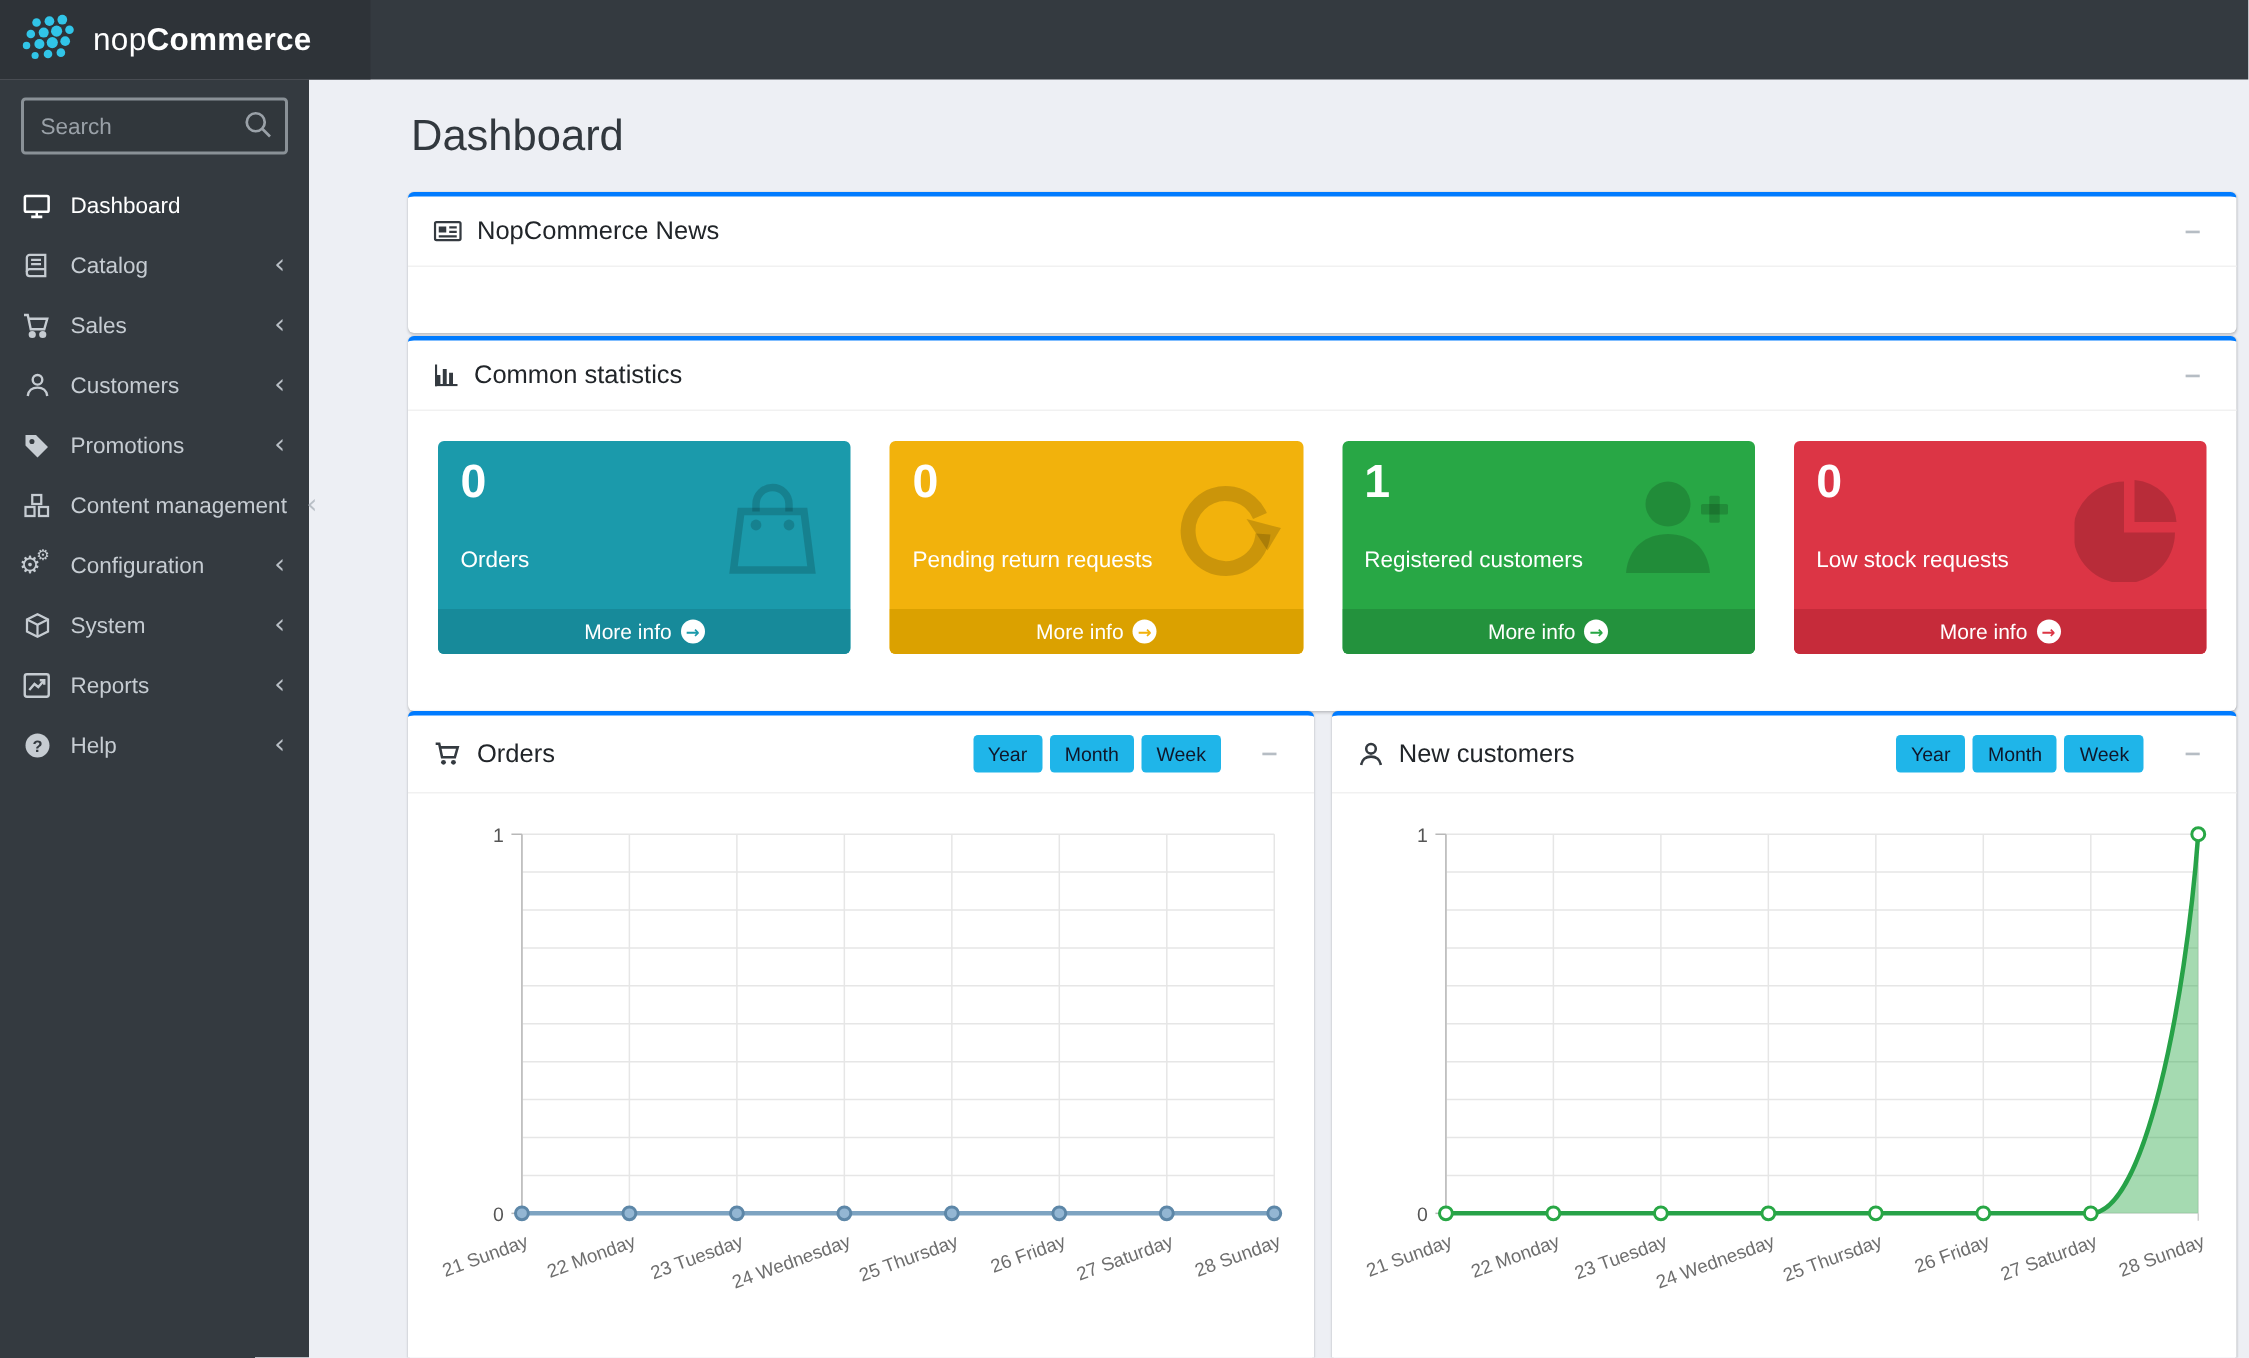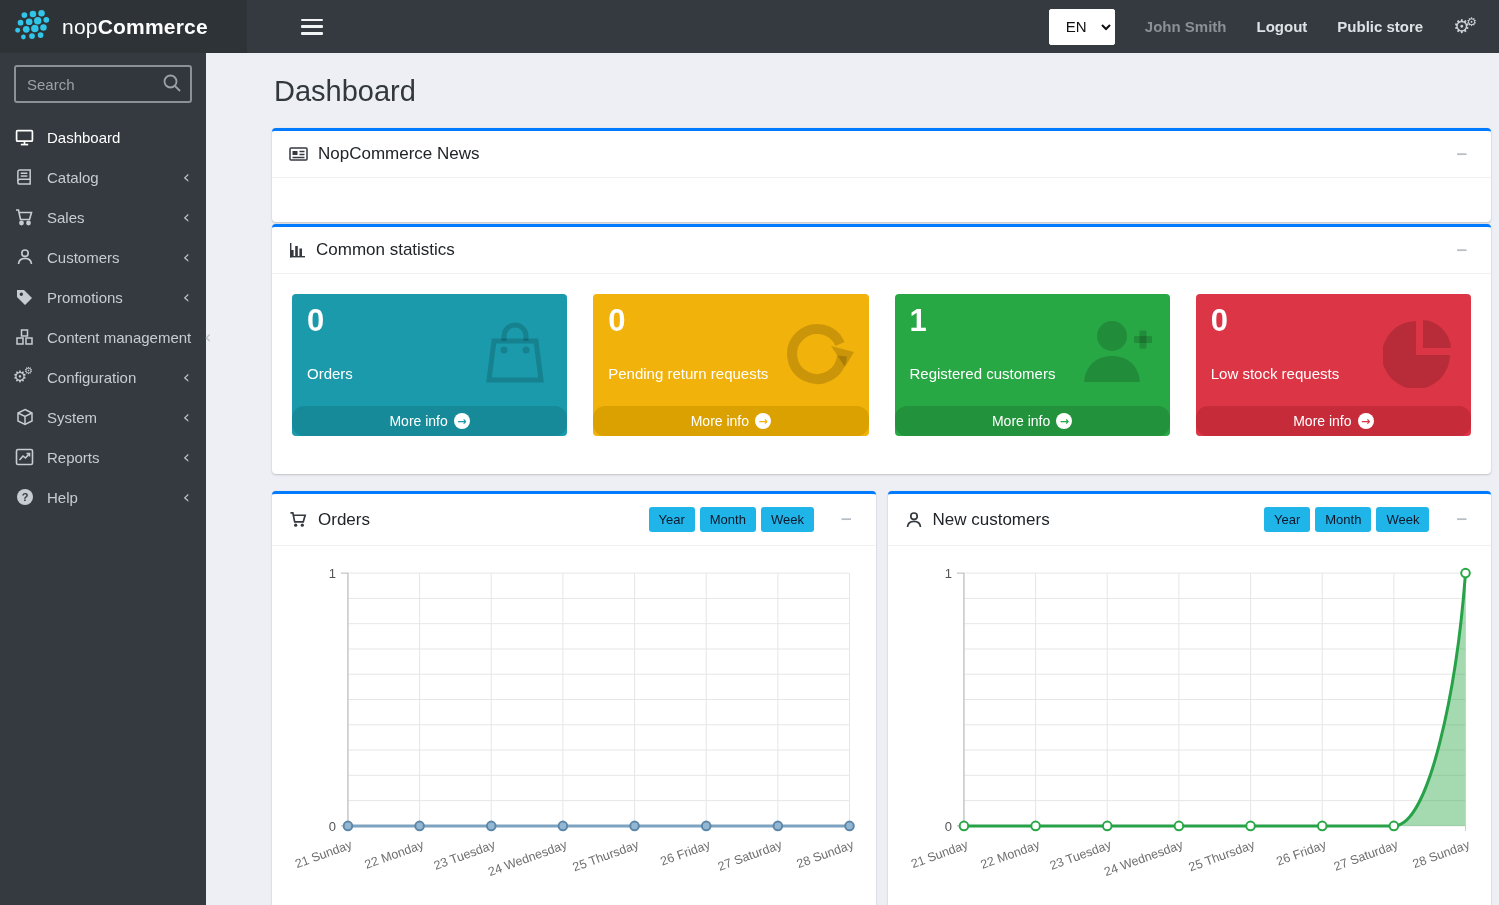--- a/index.html
+++ b/index.html
@@ -48,28 +48,28 @@
   .panel { background:#fff; border-top:3px solid #007bff; border-radius:4px; box-shadow:0 1px 2px rgba(0,0,0,0.18), 0 0 1px rgba(0,0,0,0.12); }
   .panel-header { display:flex; align-items:center; padding:13px 17px; }
   .panel-title { font-size:17px; color:#212529; display:flex; align-items:center; gap:10px; }
   .panel-icon { display:flex; align-items:center; color:#343a40; }
   .panel-tools { margin-left:auto; display:flex; align-items:center; }
   .collapse-btn { color:#b6bdc4; font-weight:700; font-size:15px; margin-left:20px; cursor:pointer; background:none; border:none; line-height:1; }
   .panel-body { border-top:1px solid #f1f1f1; }
   .news-body { height:45px; }
 
   .news-panel { margin-bottom:2px; }
-  .stats-panel { margin-bottom:17px; }
+  .stats-panel { }
   .stats-body { padding:20px 20px 38px; display:flex; gap:26px; }
 
   .info-card { flex:1; position:relative; border-radius:4px; color:#fff; height:142px; overflow:hidden; }
   .card-value { font-size:31px; font-weight:700; margin:10px 0 0 15px; line-height:1.1; }
   .card-label { font-size:15px; margin:27px 0 0 15px; }
   .card-icon { position:absolute; right:14px; top:20px; color:rgba(0,0,0,0.16); }
-  .card-footer { position:absolute; left:0; right:0; bottom:0; height:30px; display:flex; align-items:center; justify-content:center; gap:6px; font-size:14px; color:#fff; text-decoration:none; cursor:pointer;border-radius:12px; }
+  .card-footer { position:absolute; left:0; right:0; bottom:0; height:30px; display:flex; align-items:center; justify-content:center; gap:6px; font-size:14px; color:#fff; text-decoration:none; cursor:pointer; }
   .arrow-circle { width:16px; height:16px; border-radius:50%; background:#fff; display:flex; align-items:center; justify-content:center; font-size:11px; font-weight:700; line-height:1; }
 
   .charts-row { display:flex; gap:12px; }
   .chart-panel { flex:1; height:520px; }
   .range-btn { color:#0f172a; font-size:13px; padding:5px 10px; border:none; border-radius:3px; margin-left:5px; cursor:pointer; font-family:"Liberation Sans",sans-serif; }
   .chart-body { padding:6px 8px 0; }
   .chart-svg { display:block; width:100%; }
   .tick { font-size:12.5px; fill:#6e6e6e; font-family:"Liberation Sans",sans-serif; }
   .ytick { font-size:13px; fill:#555; font-family:"Liberation Sans",sans-serif; }
 </style>
@@ -90,36 +90,20 @@
         <circle cx="7" cy="22" r="2.6"></circle>
           <circle cx="16" cy="21" r="3.5"></circle>
           <circle cx="25" cy="20" r="3.9"></circle>
           <circle cx="34" cy="19" r="3.4"></circle>
         <circle cx="13" cy="29" r="2.5"></circle>
           <circle cx="22" cy="28" r="3"></circle>
           <circle cx="31" cy="27" r="3"></circle>
       </g>
     </svg>
     <span class="brand-text"><span class="light">nop</span><span class="bold">Commerce</span></span>
-  </div>
-  <div class="topbar-rest">
-    <button class="hamburger">
-        <span></span>
-        <span></span>
-        <span></span>
-      </button>
-    <div class="topbar-right">
-      <select class="lang-select">
-        <option>EN</option>
-      </select>
-      <a class="top-link muted">John Smith</a>
-      <a class="top-link">Logout</a>
-      <a class="top-link">Public store</a>
-      <span class="gear-group glyph"><span>⚙</span><span class="small-gear">⚙</span></span>
-    </div>
   </div>
 </header>
 
 <aside class="sidebar">
   <div class="search-wrap">
     <input class="search-input" type="text" placeholder="Search" style="">
     <span class="search-icon">
       <svg width="22" height="22" viewBox="0 0 22 22" fill="none" stroke="currentColor" stroke-width="1.8">
         <circle cx="9.5" cy="9.5" r="6"></circle>
           <line x1="14" y1="14" x2="19" y2="19"></line>

